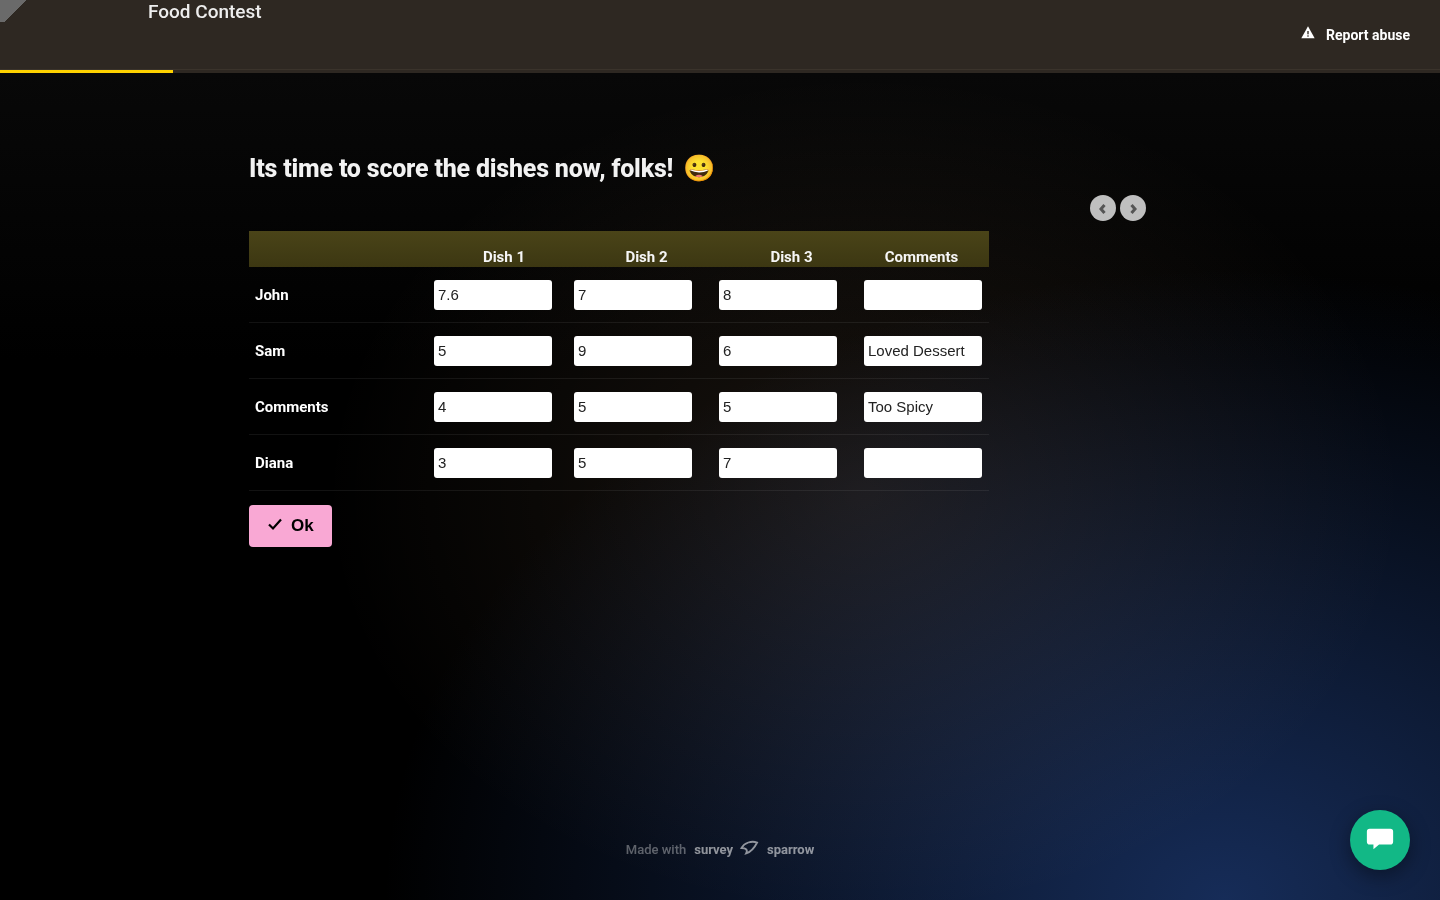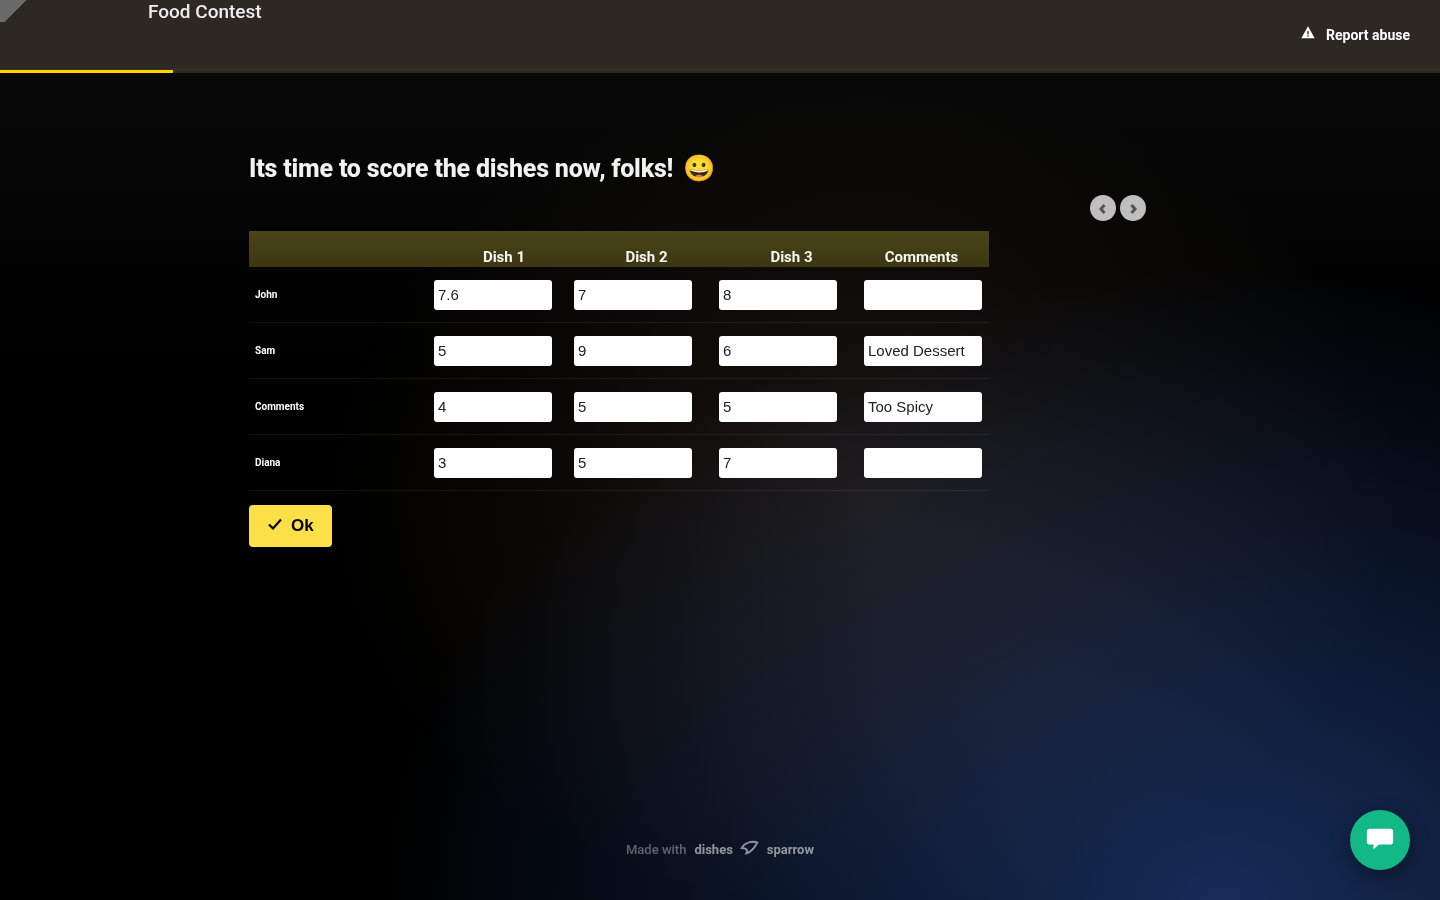--- a/index.html
+++ b/index.html
@@ -45,34 +45,34 @@
     color: #f6f6f6; font-weight: 700; font-size: 15px;
   }
   .mh { text-align: center; margin-top: 15px; }
   .matrix-row {
     display: grid;
     grid-template-columns: 185px 140px 145px 145px 115px;
     align-items: center;
     height: 56px;
     border-bottom: 1px solid rgba(255,255,255,0.07);
   }
-  .rowlabel { color: #fff; font-weight: 700; font-size: 10px; padding-left: 6px; }
+  .rowlabel { color: #fff; font-weight: 700; font-size: 15px; padding-left: 6px; }
   .cell { display: flex; align-items: center; }
   .cell input {
     width: 118px; height: 30px;
     border: none; border-radius: 3px;
     padding: 0 4px;
     font-size: 15px; font-weight: 500; color: #222;
     background: #fff;
   }
 
   .ok-btn {
     margin-top: 14px;
     display: inline-flex; align-items: center; gap: 8px;
-    background: #fde047; color: #000;
+    background: #f9a8d4; color: #000;
     border: none; border-radius: 4px;
     height: 42px; padding: 0 18px;
     font-size: 17px; font-weight: 700;
     cursor: pointer;
   }
   .ok-btn svg { width: 16px; height: 16px; stroke: #000; stroke-width: 2.2; fill: none; }
 
   .nav-circles {
     position: absolute; top: 122px; left: 1090px;
     display: flex; gap: 4px;
@@ -222,21 +222,21 @@
             <path d="M2 8.5 L6 12.5 L14 3.5"></path>
           </svg></span>
       <span>Ok</span>
     </button>
   </div>
 </div>
 
 <div class="madewith">
   <span>Made with</span>
   <span class="brand">
-    <span>dishes</span>
+    <span>survey</span>
     <span>
       <svg viewBox="0 0 24 24">
           <path d="M3 12 C6 6 14 4 20 6 C18 10 14 16 8 18 C10 14 8 12 3 12 Z"></path>
         </svg>
     </span>
     <span>sparrow</span>
   </span>
 </div>
 
 <div class="chat-bubble">

